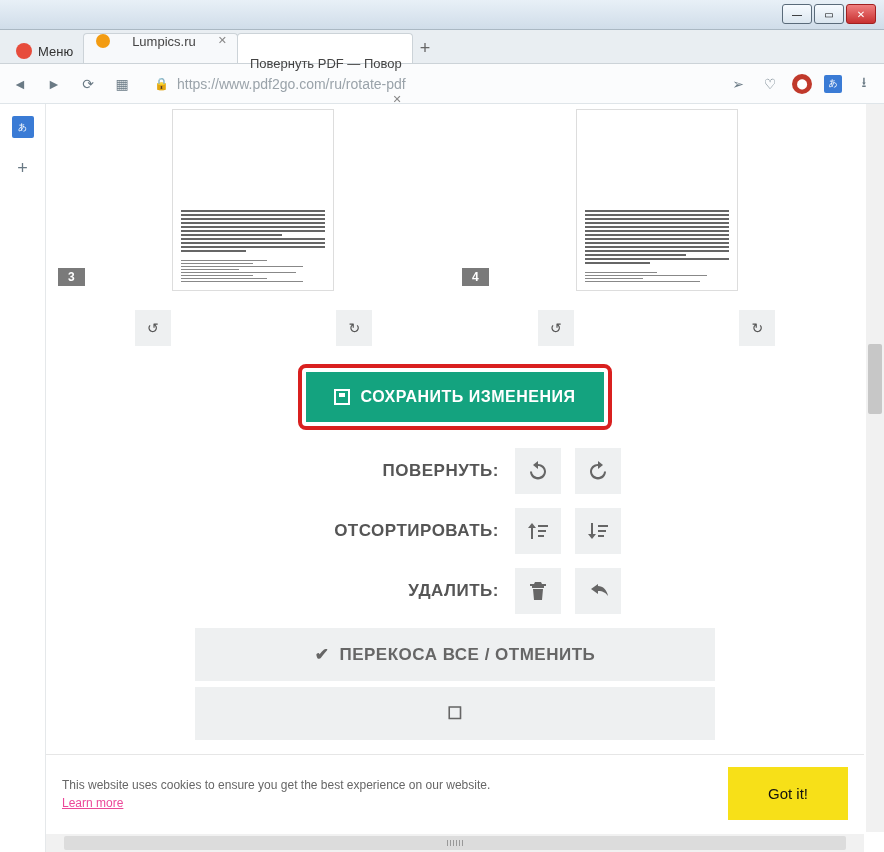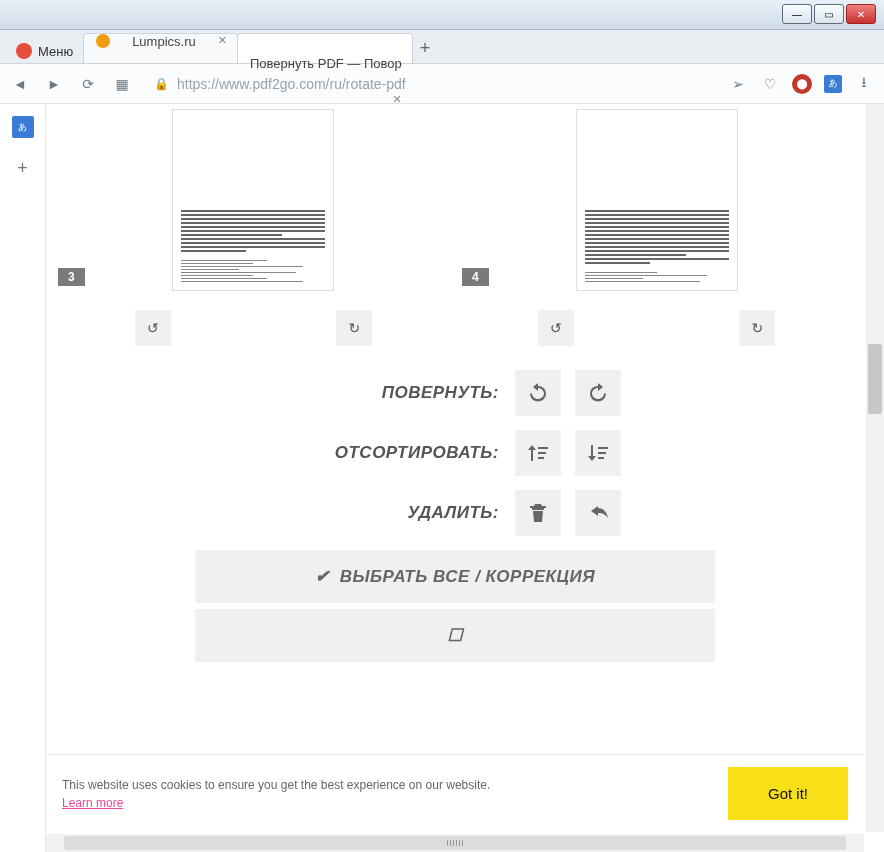--- a/index.html
+++ b/index.html
@@ -63,21 +63,21 @@
 .rbtn { width:36px; height:36px; background:#eef0f1; display:flex; align-items:center; justify-content:center; font-size:14px; color:#555; }
 
 
 .save-wrap { display:flex; justify-content:center; padding:6px 0 18px 0; }
 .save-frame { border:4px solid #d9201f; border-radius:8px; padding:4px; }
 .save-btn { background:#14a37f; color:#fff; font-weight:bold; font-size:16px; padding:16px 28px; letter-spacing:.5px; display:flex; align-items:center; gap:10px; }
 .save-btn .disk { width:16px; height:16px; border:2px solid #fff; position:relative; }
 .save-btn .disk::after { content:""; position:absolute; top:2px; left:3px; width:6px; height:4px; background:#fff; }
 
 
-.actions { width:520px; margin:12px auto;font-style:italic; }
+.actions { width:520px; margin:0 auto; }
 .arow { display:flex; align-items:center; margin-bottom:14px; }
 .arow .albl { flex:1; text-align:right; font-weight:bold; color:#555; font-size:17px; padding-right:16px; letter-spacing:.5px; }
 .arow .abtns { display:flex; gap:14px; width:200px; }
 .sqbtn { width:46px; height:46px; background:#eef0f1; display:flex; align-items:center; justify-content:center; color:#666; }
 .sqbtn svg { width:24px; height:24px; fill:#666; }
 .wide-btn { background:#eef0f1; color:#666; font-weight:bold; font-size:17px; padding:16px 30px; display:flex; align-items:center; gap:10px; justify-content:center; margin:6px auto; letter-spacing:.5px; }
 
 
 .cookie { position:absolute; left:46px; right:20px; bottom:20px; background:#fff; border-top:1px solid #e6e6e6; display:flex; align-items:center; padding:12px 16px; }
 .cookie .ctext { flex:1; color:#666; font-size:12px; line-height:1.5; }
@@ -206,20 +206,28 @@
         <div class="rbtn">↻</div>
       </div>
     <div class="cell">
         <div class="rbtn">↺</div>
       </div>
     <div class="cell">
         <div class="rbtn">↻</div>
       </div>
   </div>
 
+  <div class="save-wrap">
+    <div class="save-frame">
+      <div class="save-btn">
+        <span class="disk"></span>
+        <span>СОХРАНИТЬ ИЗМЕНЕНИЯ</span>
+      </div>
+    </div>
+  </div>
 
   <div class="actions">
     <div class="arow">
       <div class="albl">ПОВЕРНУТЬ:</div>
       <div class="abtns">
         <div class="sqbtn">
             <svg viewBox="0 0 24 24">
               <path d="M12 5V2L7 6l5 4V7c3 0 6 2.5 6 5.5S15 18 12 18s-6-2.5-6-5.5H4c0 4.4 3.6 8 8 8s8-3.6 8-8S16.4 5 12 5z"></path>
             </svg>
           </div>
@@ -255,21 +263,21 @@
           </div>
         <div class="sqbtn">
             <svg viewBox="0 0 24 24">
               <path d="M12 5l-7 5 7 5v-3c5 0 8 2 10 5-1-6-5-10-10-10V5z"></path>
             </svg>
           </div>
       </div>
     </div>
     <div class="wide-btn">
       <span>✔</span>
-      <span>ВЫБРАТЬ ВСЕ / КОРРЕКЦИЯ</span>
+      <span>ПЕРЕКОСА ВСЕ / ОТМЕНИТЬ</span>
     </div>
     <div class="wide-btn">
       <span>☐</span>
     </div>
   </div>
 </div>
 
 <div class="vscroll">
     <div class="thumb"></div>
   </div>

